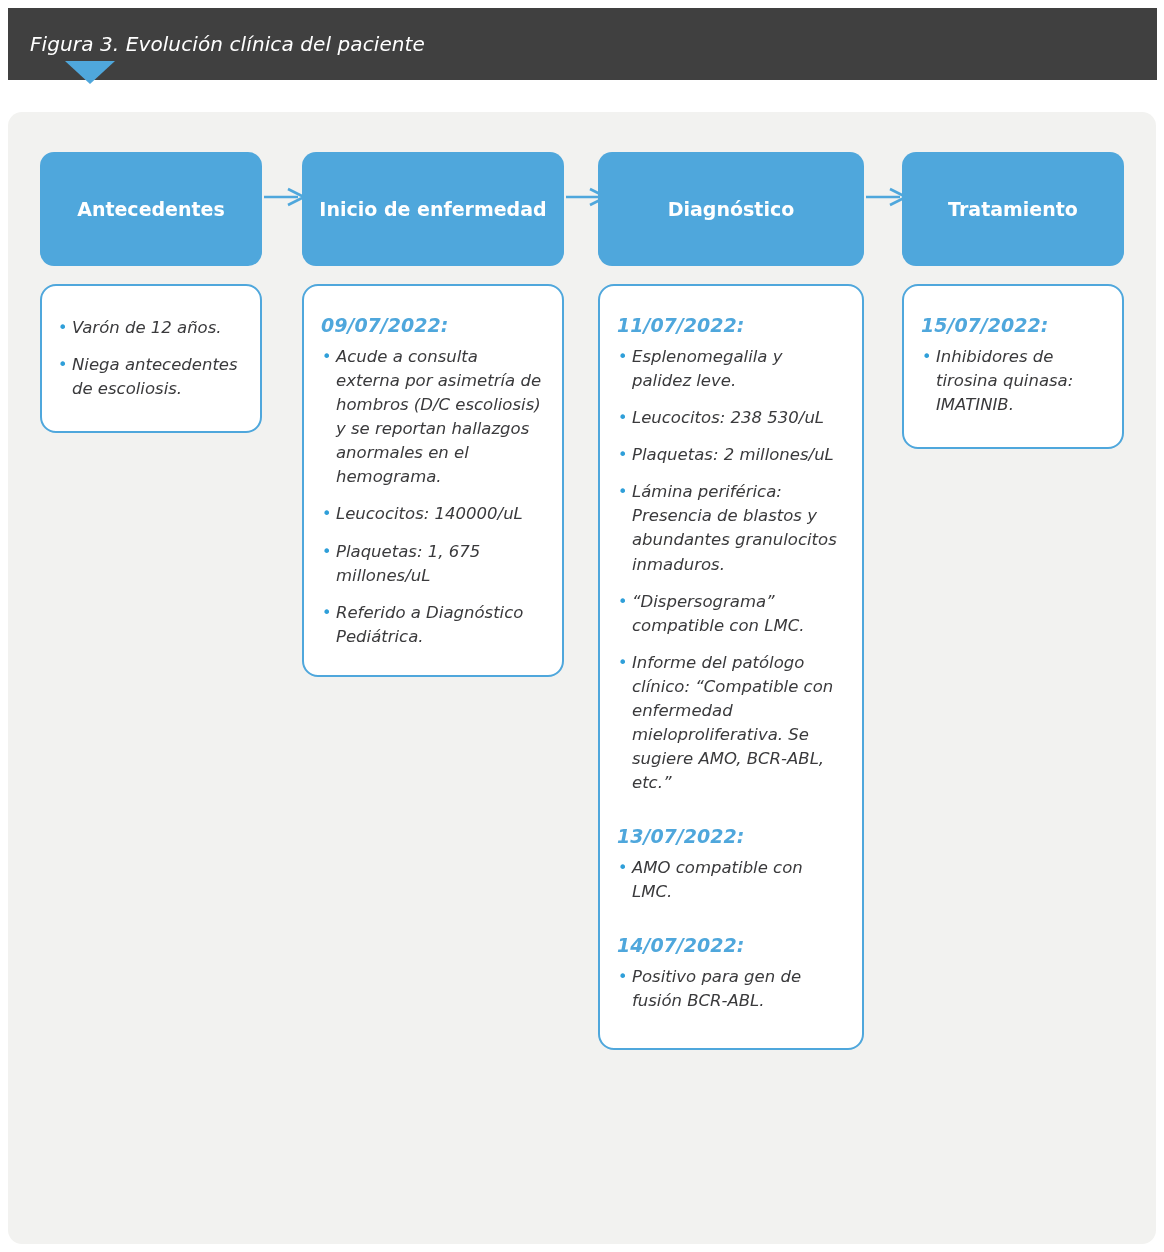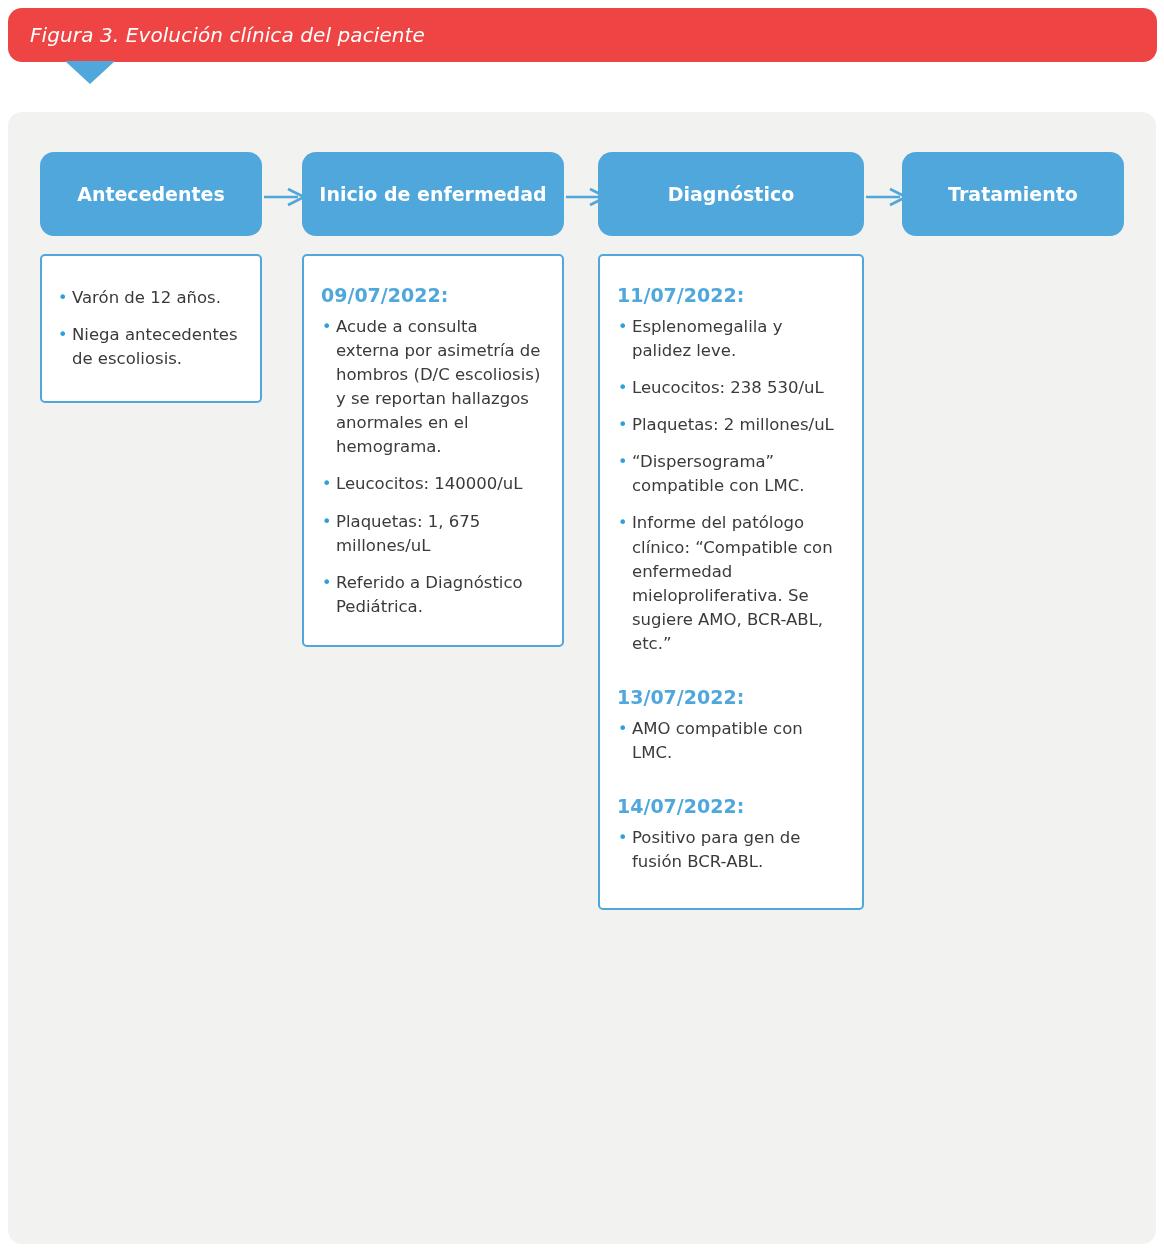--- a/index.html
+++ b/index.html
@@ -14,23 +14,23 @@
     font-family: "DejaVu Sans", "Liberation Sans", sans-serif;
     overflow: hidden;
   }
 
   
   .title-banner {
     position: absolute;
     left: 8px;
     top: 8px;
     width: 1149px;
-    height: 54px;
-    background: #ef4444;
-    border-radius: 14px;
+    height: 72px;
+    background: #404040;
+    border-radius: 0;
     box-sizing: border-box;
   }
   .title-text {
     position: absolute;
     left: 22px;
     top: 50%;
     transform: translateY(-50%);
     color: #ffffff;
     font-style: italic;
     font-size: 20px;
@@ -76,21 +76,21 @@
   
   .col-0 { left: 32px;  width: 222px; }
   .col-1 { left: 294px; width: 262px; }
   .col-2 { left: 590px; width: 266px; }
   .col-3 { left: 894px; width: 222px; }
 
   
   .stage-box {
     background: #4FA7DC;
     border-radius: 14px;
-    height: 84px;
+    height: 114px;
     display: flex;
     align-items: center;
     justify-content: center;
     text-align: center;
     box-sizing: border-box;
     padding: 4px 10px;
   }
   .stage-label {
     color: #ffffff;
     font-size: 19px;
@@ -111,23 +111,24 @@
   .arrow-0 { left: 254px; }
   .arrow-1 { left: 556px; }
   .arrow-2 { left: 856px; }
   .arrow svg { display: block; }
 
   
   .card {
     margin-top: 18px;
     background: #ffffff;
     border: 2px solid #4FA7DC;
-    border-radius: 5px;
+    border-radius: 16px;
     box-sizing: border-box;
     padding: 24px 18px 22px 14px;
+    font-style: italic;
   }
   .card-0 { padding: 30px 16px 30px 14px; }
   .card-1 { padding: 28px 16px 26px 16px; }
   .card-2 { padding: 28px 16px 34px 16px; }
   .card-3 { padding: 28px 16px 30px 16px; }
 
   .date-head {
     color: #4FA7DC;
     font-weight: bold;
     font-size: 19px;
@@ -210,20 +211,21 @@
     <div class="column col-2">
       <div class="stage-box">
         <span class="stage-label">Diagnóstico</span>
       </div>
       <div class="card card-2">
         <div class="group">
           <p class="date-head">11/07/2022:</p>
           <p class="bullet-item">Esplenomegalila y palidez leve.</p>
           <p class="bullet-item">Leucocitos: 238 530/uL</p>
           <p class="bullet-item">Plaquetas: 2 millones/uL</p>
+          <p class="bullet-item">Lámina periférica: Presencia de blastos y abundantes granulocitos inmaduros.</p>
           <p class="bullet-item">“Dispersograma” compatible con LMC.</p>
           <p class="bullet-item">Informe del patólogo clínico: “Compatible con enfermedad mieloproliferativa. Se sugiere AMO, BCR-ABL, etc.”</p>
         </div>
         <div class="group">
           <p class="date-head">13/07/2022:</p>
           <p class="bullet-item">AMO compatible con LMC.</p>
         </div>
         <div class="group">
           <p class="date-head">14/07/2022:</p>
           <p class="bullet-item">Positivo para gen de fusión BCR-ABL.</p>
@@ -235,16 +237,22 @@
       <svg width="42" height="22" viewBox="0 0 42 22" aria-hidden="true">
         <line x1="0" y1="11" x2="34" y2="11" stroke="#4FA7DC" stroke-width="2.6"></line>
         <polyline points="24,3 40,11 24,19" fill="none" stroke="#4FA7DC" stroke-width="2.6"></polyline>
       </svg>
     </div>
 
     <div class="column col-3">
       <div class="stage-box">
         <span class="stage-label">Tratamiento</span>
       </div>
+      <div class="card card-3">
+        <div class="group">
+          <p class="date-head">15/07/2022:</p>
+          <p class="bullet-item">Inhibidores de tirosina quinasa: IMATINIB.</p>
+        </div>
+      </div>
     </div>
 
   </div>
 </div>
 
 </body></html>

